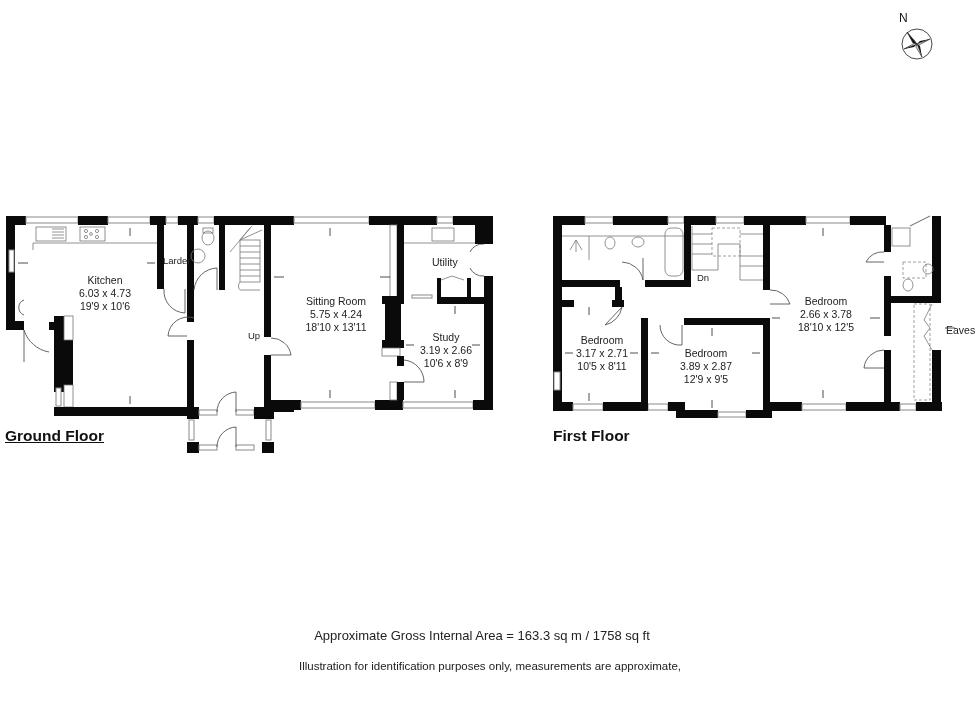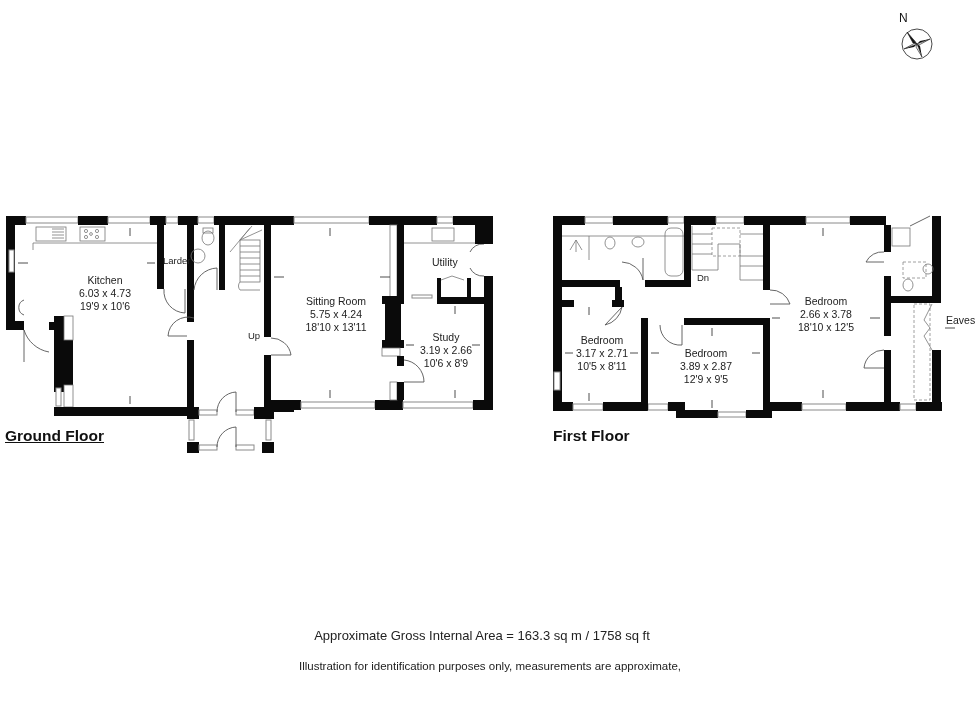--- a/index.html
+++ b/index.html
@@ -296,20 +296,20 @@
 <div class="room-label" style="left:706px; top:347px;">
   <div>Bedroom</div>
   <div>3.89 x 2.87</div>
   <div>12'9 x 9'5</div>
 </div>
 <div class="room-label" style="left:826px; top:295px;">
   <div>Bedroom</div>
   <div>2.66 x 3.78</div>
   <div>18'10 x 12'5</div>
 </div>
-<div class="small-label" style="left:946px; top:314px; font-size:10.5px;">Eaves</div>
+<div class="small-label" style="left:946px; top:324px; font-size:10.5px;">Eaves</div>
 <div class="small-label" style="left:697px; top:272px;">Dn</div>
 <div class="floor-title" style="left:553px; top:427px;">First Floor</div>
 
 <div class="footer-main">Approximate Gross Internal Area = 163.3 sq m / 1758 sq ft</div>
 <div class="footer-note">
   <div>Illustration for identification purposes only, measurements are approximate,</div>
 </div>
 
 </body></html>

